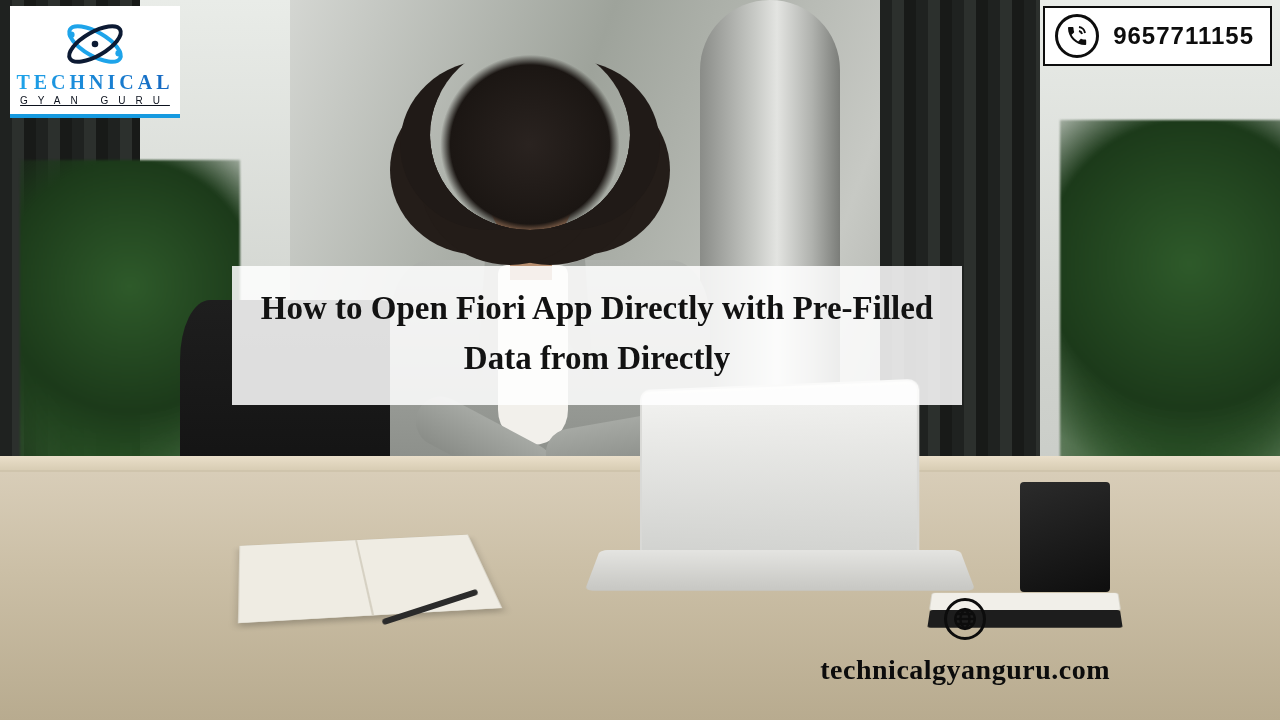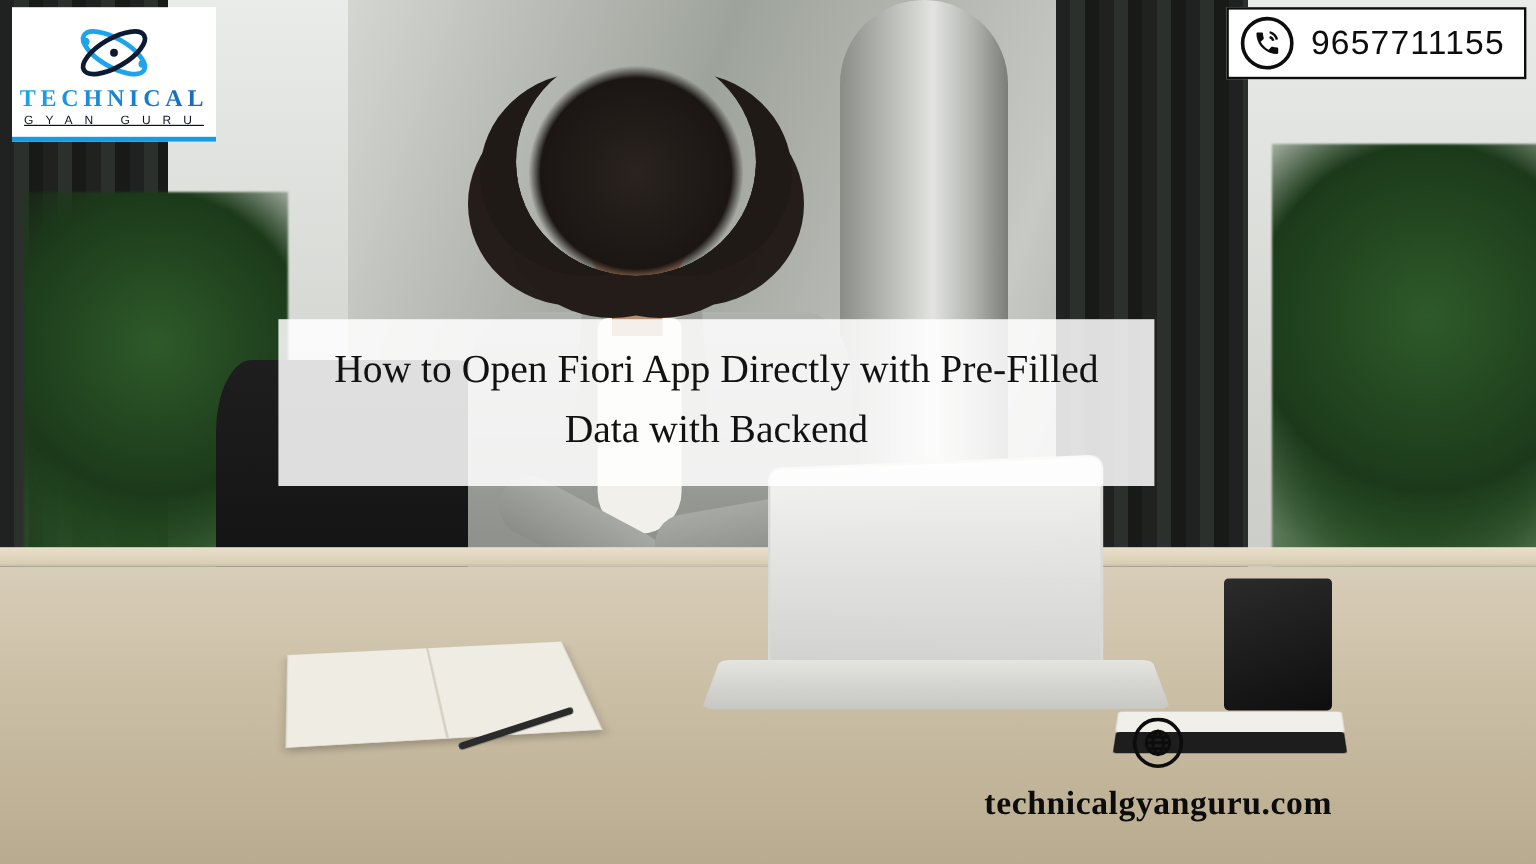--- a/index.html
+++ b/index.html
@@ -181,29 +181,29 @@
     background:#ffffff; border:2px solid #0d0d0d;
     display:flex; align-items:center; gap:14px;
     padding:6px 16px 6px 10px;
     font-family: Arial, Helvetica, sans-serif;
   }
   .phone-ring {
     width:44px;height:44px;border:3px solid #0d0d0d;border-radius:50%;
     display:flex;align-items:center;justify-content:center;
   }
   .phone-ring svg{width:24px;height:24px;}
-  .phone-number{font-size:28px;font-weight:400;color:#0d0d0d;letter-spacing:1px;}
+  .phone-number{font-size:24px;font-weight:700;color:#0d0d0d;letter-spacing:1px;}
 
   .title-band {
     position:absolute; left:232px; top:266px; width:730px;
     background:rgba(255,255,255,0.86);
     padding:18px 20px 22px;
     text-align:center;
     color:#121212;
-    font-weight:400;
+    font-weight:700;
     font-size:33px;
     line-height:1.5;
   }
 
   .footer-link {
     position:absolute; right:170px; bottom:34px;
     display:flex; align-items:center; gap:14px;
     color:#0c0c0c;
     flex-direction:column;
   }
@@ -282,21 +282,21 @@
       <svg viewBox="0 0 24 24">
           <path fill="#0d0d0d" d="M6.6 10.8c1.4 2.8 3.8 5.2 6.6 6.6l2.2-2.2c.3-.3.7-.4 1.1-.3 1.2.4 2.4.6 3.7.6.6 0 1 .5 1 1V20c0 .6-.5 1-1 1C10.6 21 3 13.4 3 4c0-.6.5-1 1-1h3.5c.6 0 1 .5 1 1 0 1.3.2 2.5.6 3.7.1.4 0 .8-.3 1.1L6.6 10.8z"></path>
           <path fill="none" stroke="#0d0d0d" stroke-width="2" d="M14 3c3 .4 5.6 3 6 6M14 7c1.3.3 2.7 1.7 3 3"></path>
         </svg>
     </span>
     <span class="phone-number">9657711155</span>
   </div>
 
   <div class="title-band">
     <div>How to Open Fiori App Directly with Pre-Filled</div>
-    <div>Data with Backend</div>
+    <div>Data from Directly</div>
   </div>
 
   <div class="footer-link">
     <span class="globe-ring">
       <svg viewBox="0 0 24 24" fill="none" stroke="#0c0c0c" stroke-width="2.2">
         <circle cx="12" cy="12" r="9"></circle>
         <path d="M3 12h18"></path>
         <path d="M12 3c2.8 2.4 4.2 5.4 4.2 9s-1.4 6.6-4.2 9c-2.8-2.4-4.2-5.4-4.2-9S9.2 5.4 12 3z"></path>
         <path d="M5 7.5h14M5 16.5h14"></path>
       </svg>

